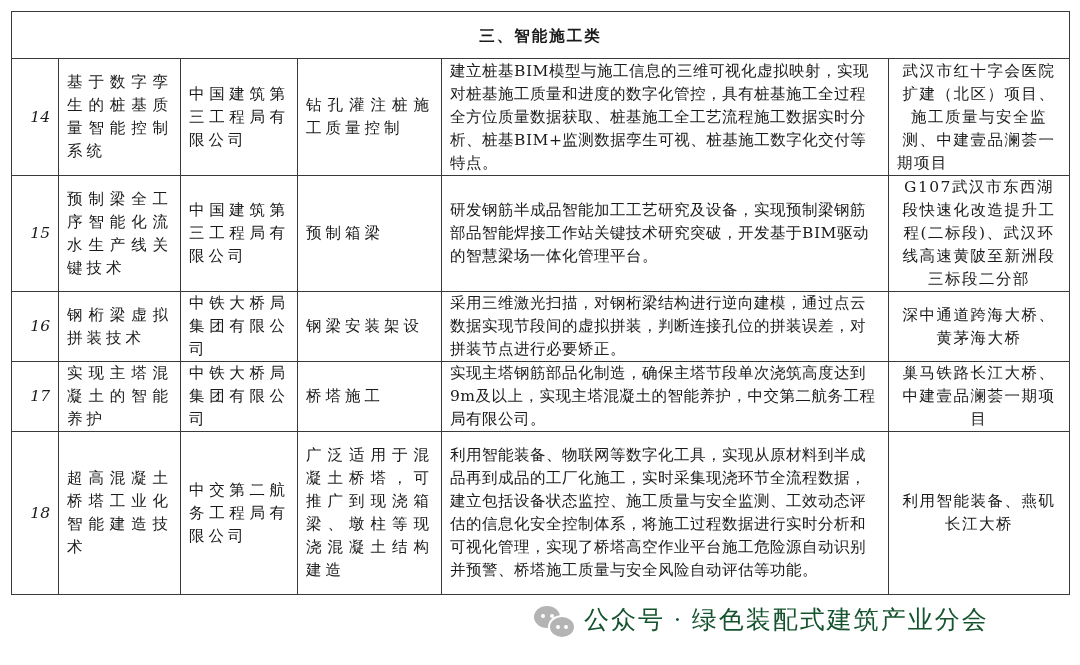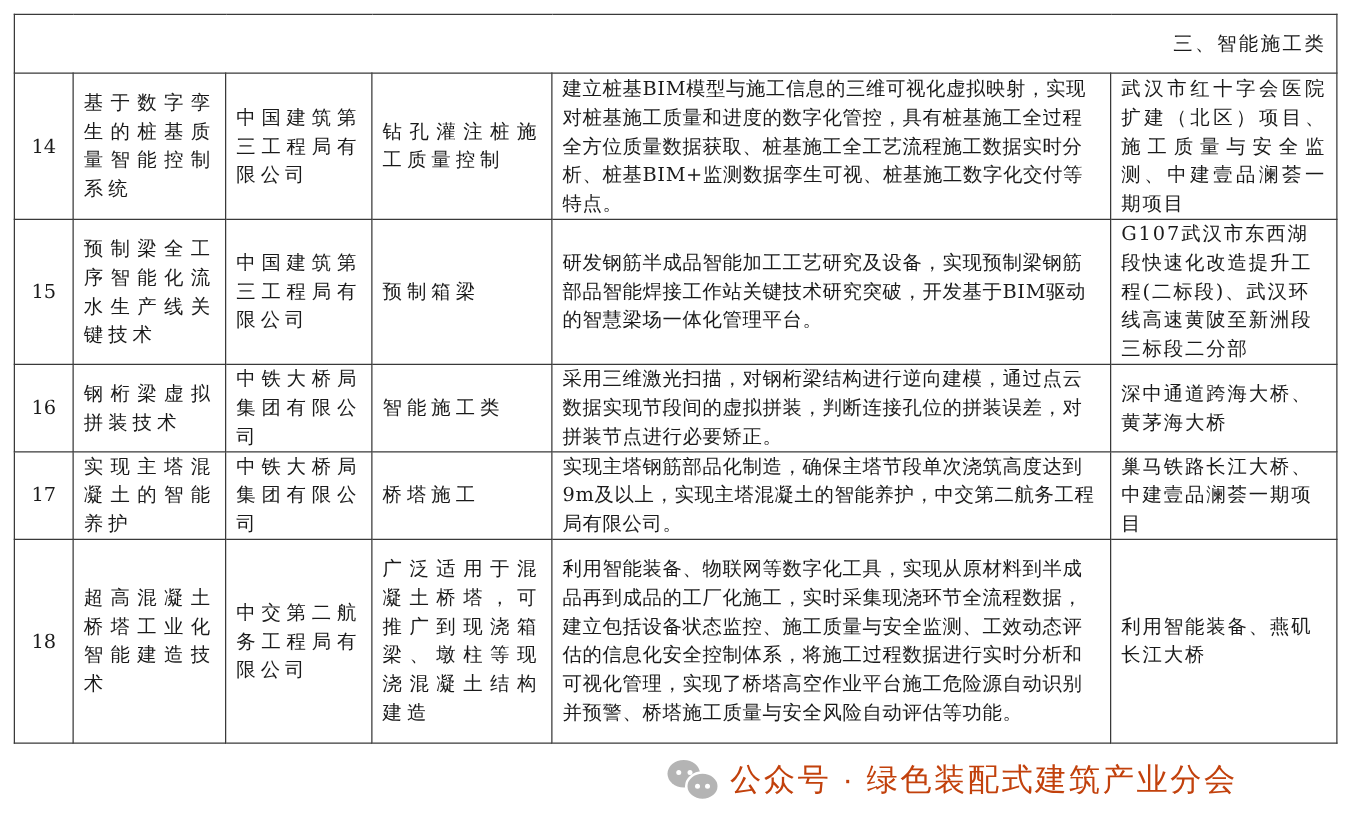--- a/index.html
+++ b/index.html
@@ -2,27 +2,27 @@
 <html><head>
 <meta charset="utf-8">
 <style>
   html, body { margin:0; padding:0; background:#ffffff; }
   body { width:1080px; height:665px; position:relative; overflow:hidden;
          font-family: "DejaVu Serif", "Liberation Serif", serif; color:#1a1a1a; }
   table.main { position:absolute; left:11px; top:11px; width:1058px;
                border-collapse:collapse; table-layout:fixed; }
   table.main td { border:1.5px solid #3a3a3a; vertical-align:middle;
                   font-size:15.5px; line-height:23px; padding:0 8px; }
-  .hdr td { height:46px; text-align:right; font-weight:normal; font-size:19px; letter-spacing:2px; }
-  td.num { text-align:center; font-size:16px; padding:0; }
+  .hdr td { height:46px; text-align:center; font-weight:bold; font-size:19px; letter-spacing:2px; }
+  td.num { text-align:right; font-size:16px; padding:0;font-style:italic; }
   td.just { text-align:justify; text-align-last:left; letter-spacing:4px; }
   td.desc { letter-spacing:0.5px;margin-top:27px; }
-  td.proj { letter-spacing:1.5px; }
-  .watermark { position:absolute; left:532px; top:603px; height:40px; display:flex; align-items:center;
-               color:#c2410c; font-family:Liberation Sans, sans-serif; font-size:25px; letter-spacing:2px; }
+  td.proj { letter-spacing:1.5px;text-align:center; }
+  .watermark { position:absolute; left:532px; top:603px; height:40px; display:flex; align-items:flex-start;
+               color:#14532d; font-family:Liberation Serif, serif; font-size:25px; letter-spacing:2px; }
   .wx-icon { width:44px; height:36px; position:relative; margin-right:8px; }
   .bub1 { position:absolute; left:2px; top:3px; width:26px; height:22px; border-radius:50%; background:#b4b4b4; }
   .bub2 { position:absolute; left:16px; top:12px; width:24px; height:20px; border-radius:50%; background:#b4b4b4; border:2px solid #fff; }
   .eye { position:absolute; width:4px; height:4px; border-radius:50%; background:#fff; }
 </style>
 </head>
 <body>
 
 <table class="main">
   <colgroup>
@@ -50,21 +50,21 @@
     <td class="just">预制梁全工序智能化流水生产线关键技术</td>
     <td class="just">中国建筑第三工程局有限公司</td>
     <td class="just">预制箱梁</td>
     <td class="desc">研发钢筋半成品智能加工工艺研究及设备，实现预制梁钢筋部品智能焊接工作站关键技术研究突破，开发基于BIM驱动的智慧梁场一体化管理平台。</td>
     <td class="proj">G107武汉市东西湖段快速化改造提升工程(二标段)、武汉环线高速黄陂至新洲段三标段二分部</td>
   </tr>
   <tr style="height:69px">
     <td class="num">16</td>
     <td class="just">钢桁梁虚拟拼装技术</td>
     <td class="just">中铁大桥局集团有限公司</td>
-    <td class="just">智能施工类</td>
+    <td class="just">钢梁安装架设</td>
     <td class="desc">采用三维激光扫描，对钢桁梁结构进行逆向建模，通过点云数据实现节段间的虚拟拼装，判断连接孔位的拼装误差，对拼装节点进行必要矫正。</td>
     <td class="proj">深中通道跨海大桥、黄茅海大桥</td>
   </tr>
   <tr style="height:70px">
     <td class="num">17</td>
     <td class="just">实现主塔混凝土的智能养护</td>
     <td class="just">中铁大桥局集团有限公司</td>
     <td class="just">桥塔施工</td>
     <td class="desc">实现主塔钢筋部品化制造，确保主塔节段单次浇筑高度达到9m及以上，实现主塔混凝土的智能养护，中交第二航务工程局有限公司。</td>
     <td class="proj">巢马铁路长江大桥、中建壹品澜荟一期项目</td>

